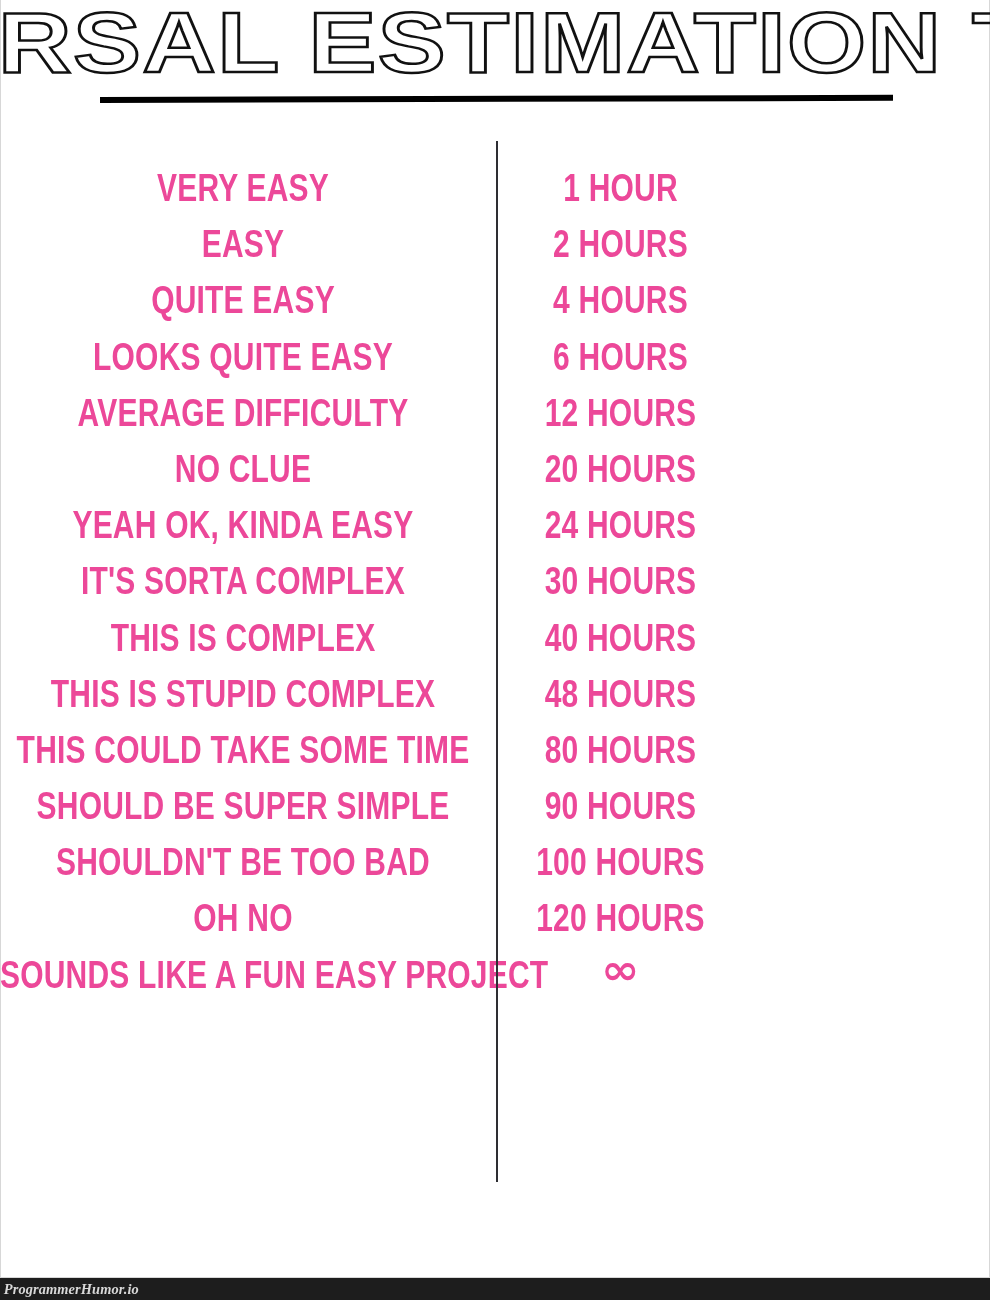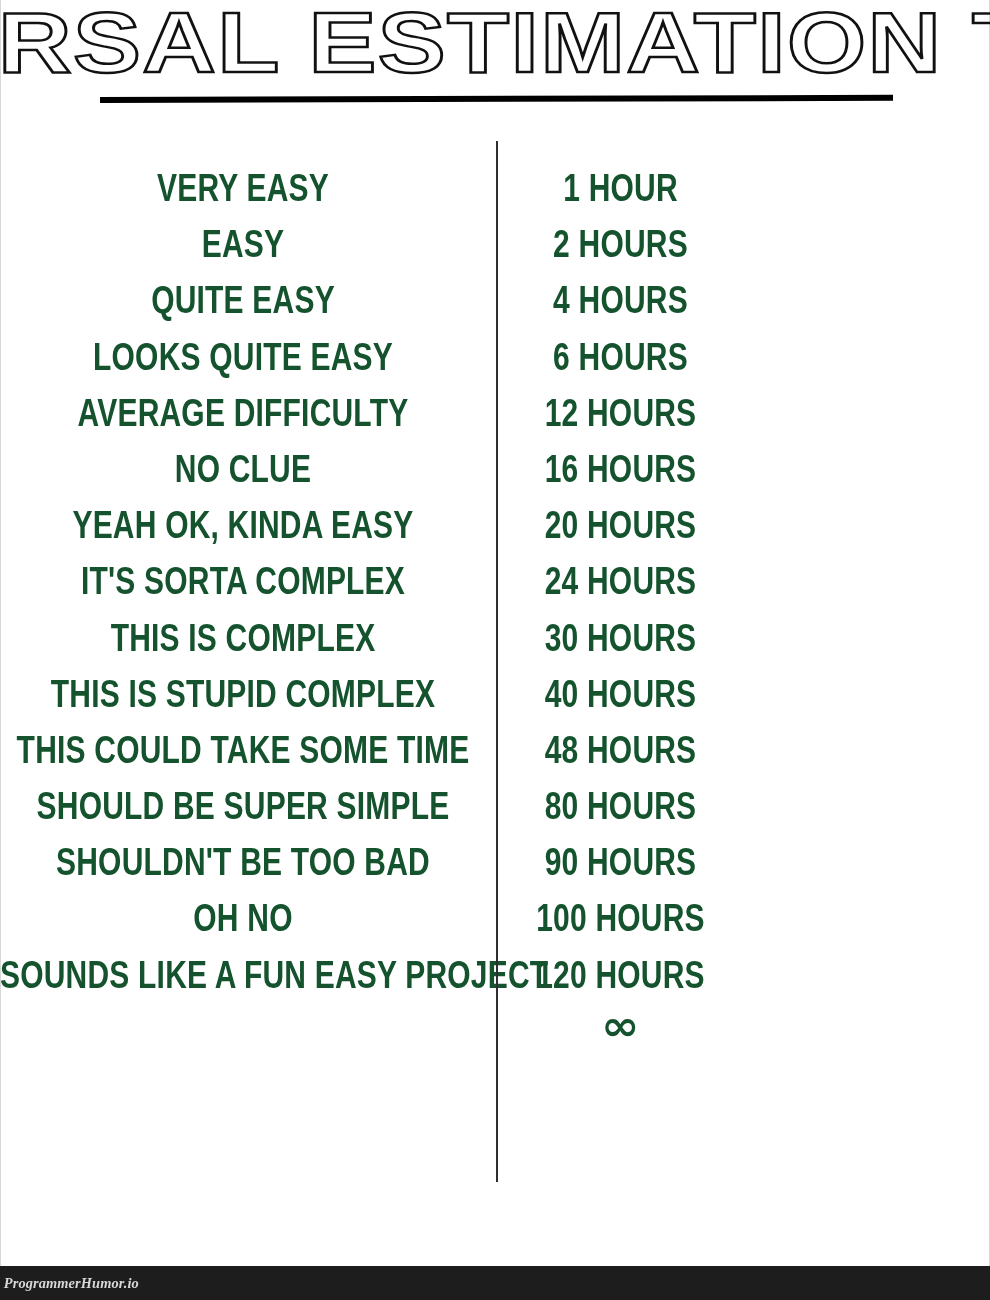--- a/index.html
+++ b/index.html
@@ -90,21 +90,21 @@
   .col-right { left: 496px; width: 494px; text-decoration: underline; }
 
   .cell {
     height: 56.2px;
     line-height: 56.2px;
     text-align: center;
     white-space: nowrap;
     font-family: "Liberation Sans Narrow", "Liberation Sans", sans-serif;
     font-weight: 700;
     font-size: 30px;
-    color: #14532d;
+    color: #ec4899;
     text-transform: uppercase;
   }
 
   .col-left .cell  { padding-right: 10px; }
   .col-right .cell { padding-right: 245px; }
 
   .cell span {
     display: inline-block;
     transform: scaleX(1.0) scaleY(1.28);
     transform-origin: center center;
@@ -128,21 +128,21 @@
     height: 1041px;
     background: #2e2e33;
   }
 
   
   .watermark-bar {
     position: absolute;
     left: 0;
     bottom: 0;
     width: 990px;
-    height: 34px;
+    height: 22px;
     background: #1d1d1d;
     display: flex;
     align-items: center;
   }
 
   .watermark-text {
     font-family: "Liberation Serif", "DejaVu Serif", serif;
     font-weight: 700;
     font-style: italic;
     font-size: 15px;
@@ -184,21 +184,20 @@
         <div class="cell"><span>SHOULDN'T BE TOO BAD</span></div>
         <div class="cell"><span>OH NO</span></div>
         <div class="cell"><span>SOUNDS LIKE A FUN EASY PROJECT</span></div>
       </div>
     <div class="column col-right" id="col-right">
         <div class="cell"><span>1 HOUR</span></div>
         <div class="cell"><span>2 HOURS</span></div>
         <div class="cell"><span>4 HOURS</span></div>
         <div class="cell"><span>6 HOURS</span></div>
         <div class="cell"><span>12 HOURS</span></div>
-        <div class="cell"><span>16 HOURS</span></div>
         <div class="cell"><span>20 HOURS</span></div>
         <div class="cell"><span>24 HOURS</span></div>
         <div class="cell"><span>30 HOURS</span></div>
         <div class="cell"><span>40 HOURS</span></div>
         <div class="cell"><span>48 HOURS</span></div>
         <div class="cell"><span>80 HOURS</span></div>
         <div class="cell"><span>90 HOURS</span></div>
         <div class="cell"><span>100 HOURS</span></div>
         <div class="cell"><span>120 HOURS</span></div>
         <div class="cell infinity"><span>∞</span></div>

